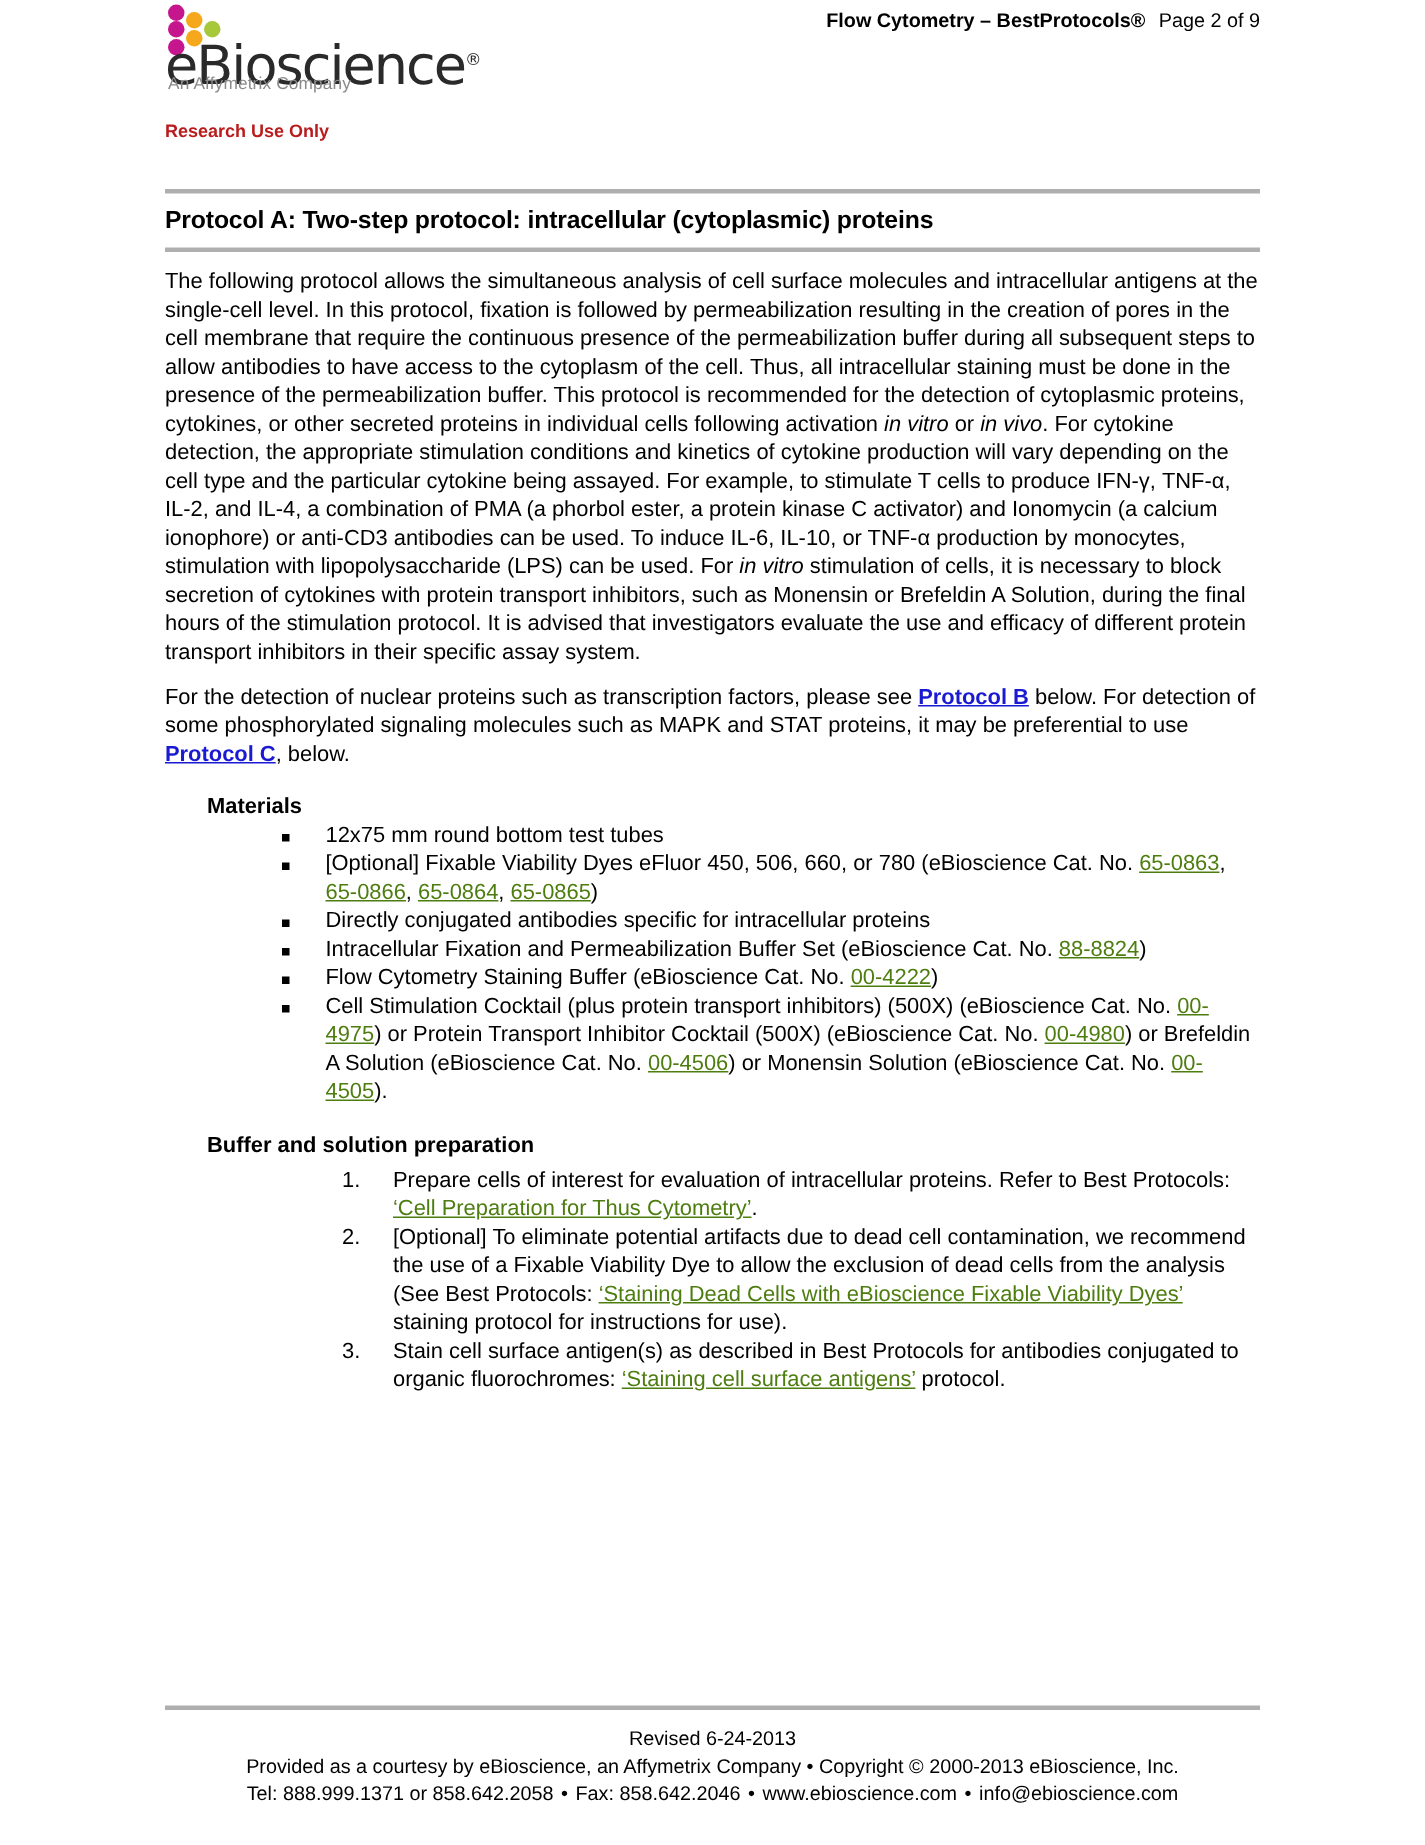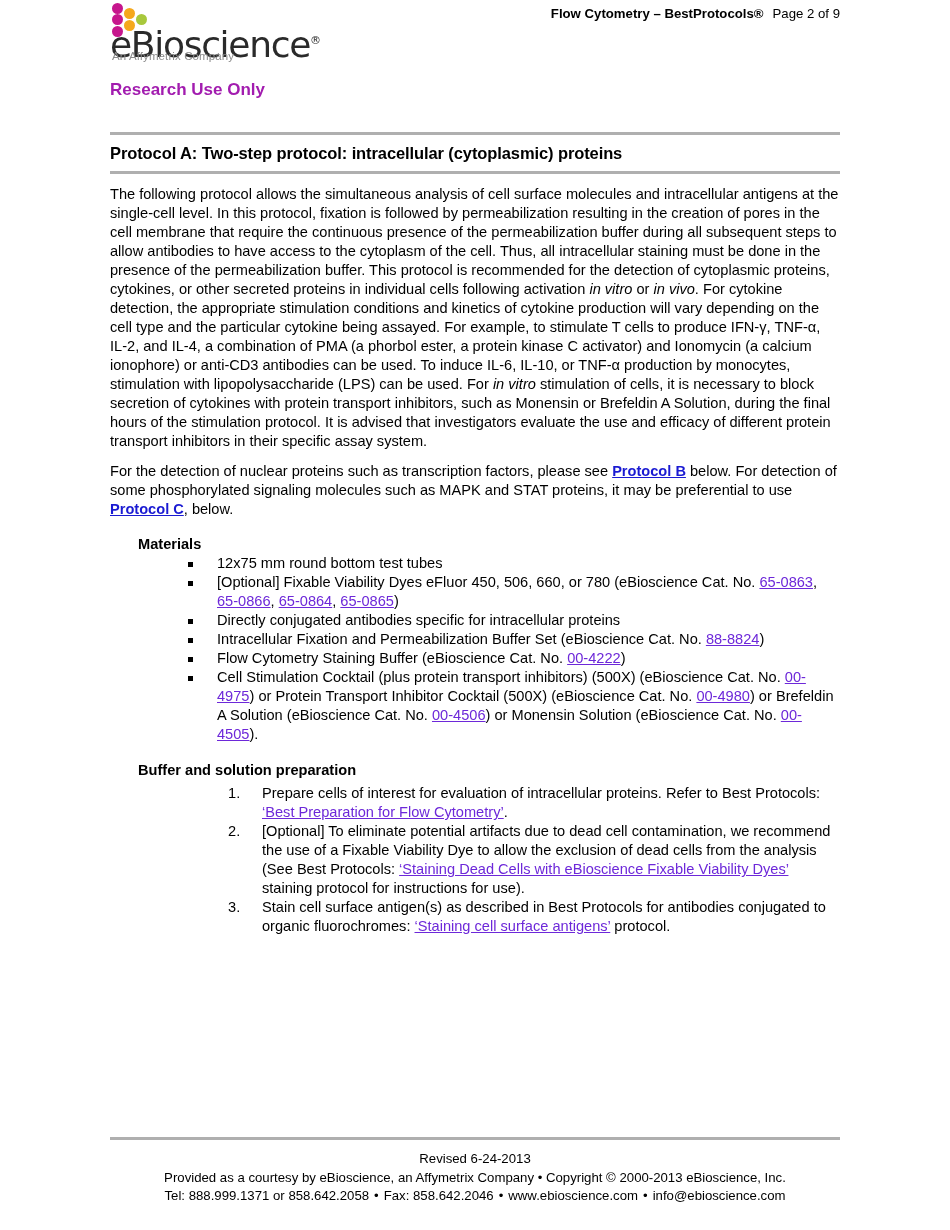--- a/index.html
+++ b/index.html
@@ -97,23 +97,23 @@
   
   .doc-title {
     margin: 34px 0 0 0;
     font-size: 21px;
     font-weight: bold;
     color: #1F6FB5;
     letter-spacing: -0.2px;
   }
   .doc-subtitle {
     margin: 2px 0 0 0;
-    font-size: 17px;
-    font-weight: bold;
-    color: #a21caf;
+    font-size: 12px;
+    font-weight: bold;
+    color: #b91c1c;
   }
 
   
   .rule {
     border: 0;
     height: 3px;
     background: #AFAFAF;
     margin: 0;
   }
   .rule-top { margin-top: 32px; }
@@ -126,21 +126,21 @@
 
   
   p.body {
     font-size: 14.6px;
     line-height: 1.30;
     margin: 11px 0 0 0;
     text-align: left;
   }
   .italic { font-style: italic; }
   a.link {
-    color: #6d28d9;
+    color: #4d7c0f;
     text-decoration: underline;
   }
   a.link-bold {
     color: #1A1AD2;
     text-decoration: underline;
     font-weight: bold;
   }
 
   
   .sub-heading {
@@ -261,21 +261,21 @@
     <li><span>[Optional] Fixable Viability Dyes eFluor 450, 506, 660, or 780 (eBioscience Cat. No. </span><a class="link" href="#">65-0863</a><span>, </span><a class="link" href="#">65-0866</a><span>, </span><a class="link" href="#">65-0864</a><span>, </span><a class="link" href="#">65-0865</a><span>)</span></li>
     <li><span>Directly conjugated antibodies specific for intracellular proteins</span></li>
     <li><span>Intracellular Fixation and Permeabilization Buffer Set (eBioscience Cat. No. </span><a class="link" href="#">88-8824</a><span>)</span></li>
     <li><span>Flow Cytometry Staining Buffer (eBioscience Cat. No. </span><a class="link" href="#">00-4222</a><span>)</span></li>
     <li><span>Cell Stimulation Cocktail (plus protein transport inhibitors) (500X) (eBioscience Cat. No. </span><a class="link" href="#">00-4975</a><span>) or Protein Transport Inhibitor Cocktail (500X) (eBioscience Cat. No. </span><a class="link" href="#">00-4980</a><span>) or Brefeldin A Solution (eBioscience Cat. No. </span><a class="link" href="#">00-4506</a><span>) or Monensin Solution (eBioscience Cat. No. </span><a class="link" href="#">00-4505</a><span>).</span></li>
   </ul>
 
   <div class="sub-heading">Buffer and solution preparation</div>
 
   <ol class="steps">
-    <li><span>Prepare cells of interest for evaluation of intracellular proteins.  Refer to Best Protocols: </span><a class="link" href="#">‘Best Preparation for Flow Cytometry’</a><span>.</span></li>
+    <li><span>Prepare cells of interest for evaluation of intracellular proteins.  Refer to Best Protocols: </span><a class="link" href="#">‘Cell Preparation for Thus Cytometry’</a><span>.</span></li>
     <li><span>[Optional] To eliminate potential artifacts due to dead cell contamination, we recommend the use of a Fixable Viability Dye to allow the exclusion of dead cells from the analysis (See Best Protocols: </span><a class="link" href="#">‘Staining Dead Cells with eBioscience Fixable Viability Dyes’</a><span> staining protocol for instructions for use).</span></li>
     <li><span>Stain cell surface antigen(s) as described in Best Protocols for antibodies conjugated to organic fluorochromes: </span><a class="link" href="#">‘Staining cell surface antigens’</a><span> protocol.</span></li>
   </ol>
 
   <div class="footer-wrap">
     <hr class="footer-rule">
     <div class="footer-line">Revised 6-24-2013</div>
     <div class="footer-line">Provided as a courtesy by eBioscience, an Affymetrix Company • Copyright © 2000-2013 eBioscience, Inc.</div>
     <div class="footer-line"><span>Tel: 888.999.1371 or 858.642.2058</span><span class="sep">•</span><span>Fax: 858.642.2046</span><span class="sep">•</span><span>www.ebioscience.com</span><span class="sep">•</span><span>info@ebioscience.com</span></div>
   </div>

